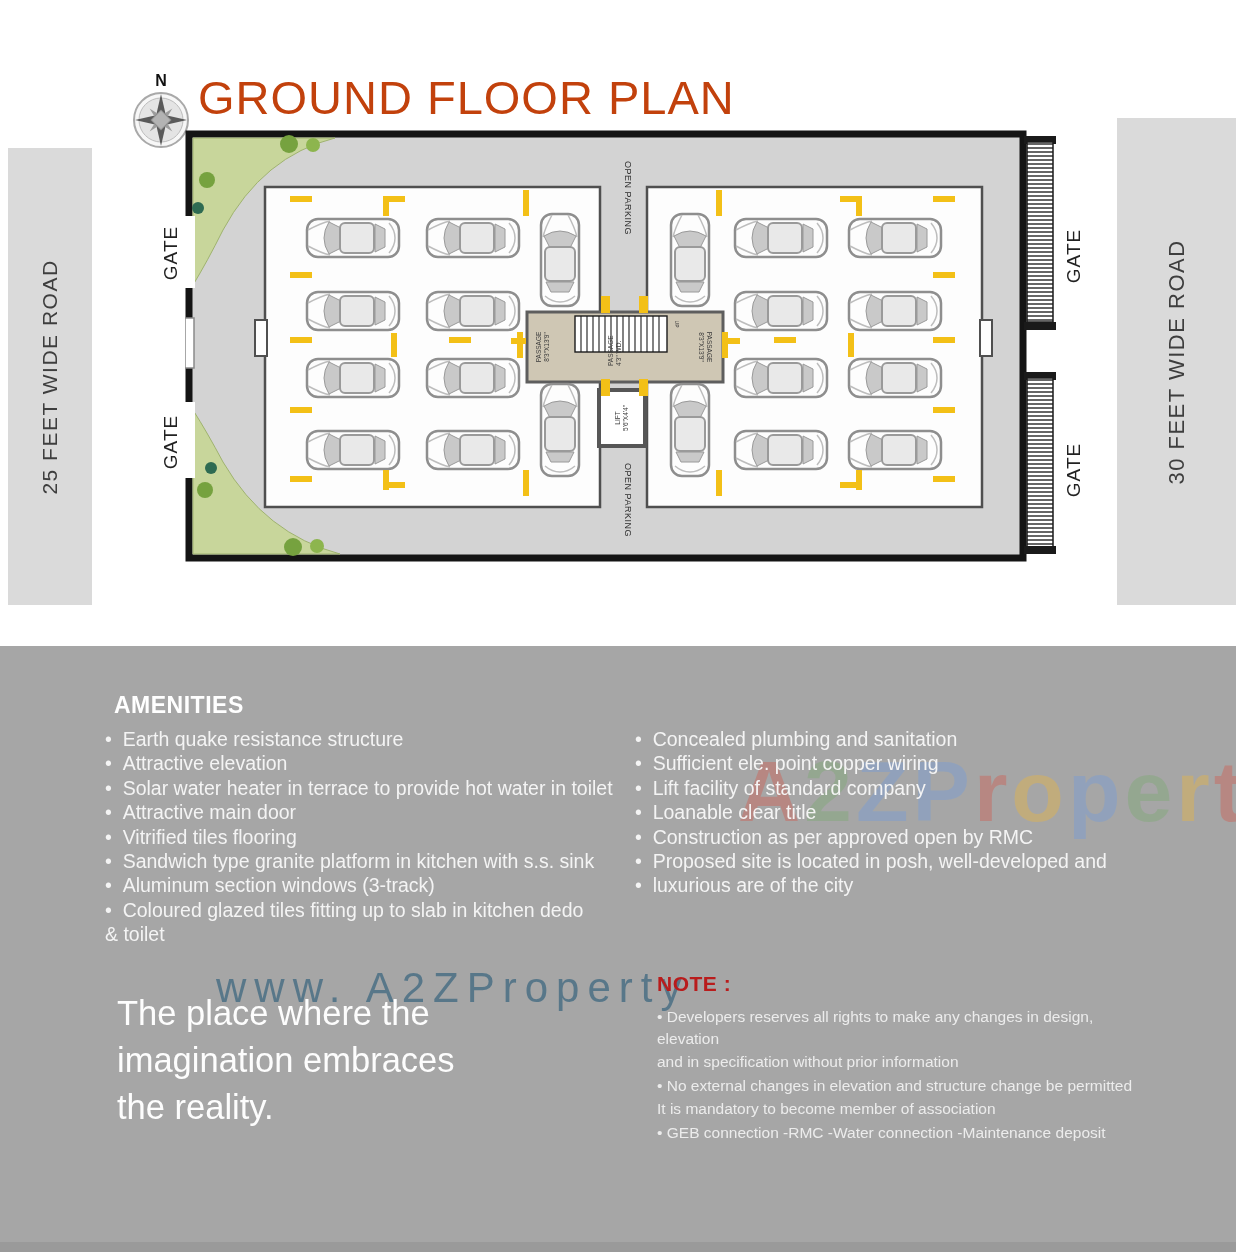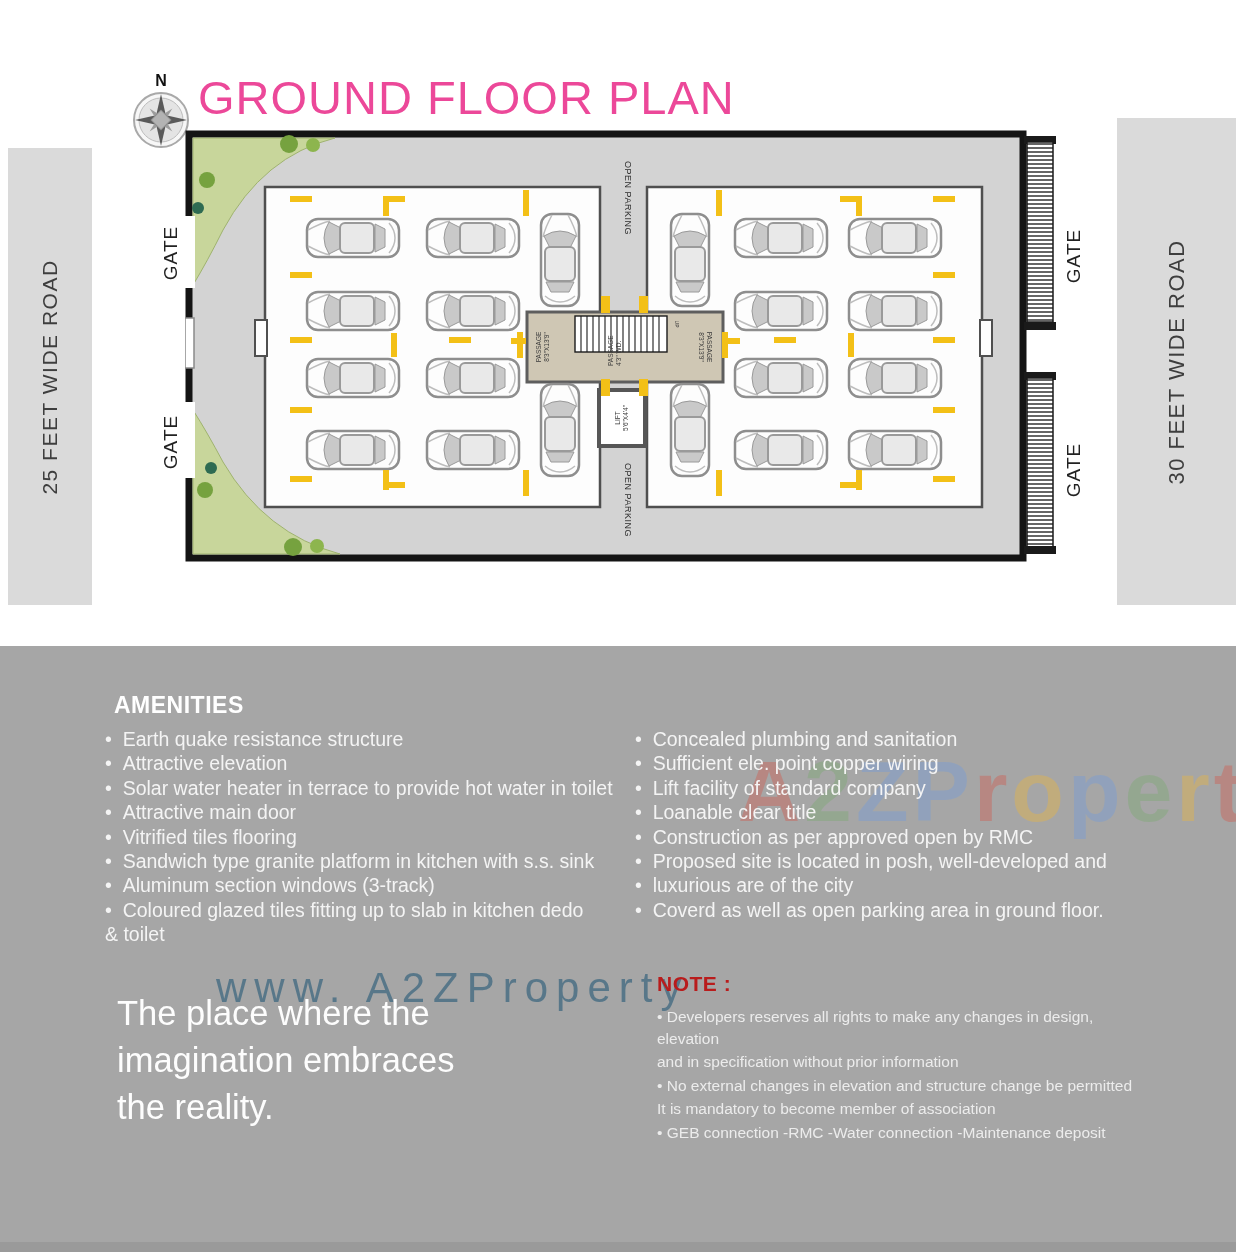--- a/index.html
+++ b/index.html
@@ -1,20 +1,20 @@
 <!DOCTYPE html>
 <html><head>
 <meta charset="utf-8">
 <style>
   html,body{margin:0;padding:0;}
   body{width:1236px;height:1252px;position:relative;background:#fff;
        font-family:"Liberation Sans",sans-serif;overflow:hidden;}
   .abs{position:absolute;}
   
-  .page-title{left:198px;top:70px;font-size:47px;color:#ec4899;letter-spacing:1px;white-space:nowrap;}
+  .page-title{left:198px;top:70px;font-size:47px;color:#c2410c;letter-spacing:1px;white-space:nowrap;}
   .compass-wrap{left:131px;top:72px;width:60px;text-align:center;}
   .compass-n{font-size:16px;font-weight:bold;color:#111;}
   .road{background:#dadada;display:flex;align-items:center;justify-content:center;}
   .road span{transform:rotate(-90deg);white-space:nowrap;color:#3e3e3e;letter-spacing:1.5px;}
   .road-left{left:8px;top:148px;width:84px;height:457px;}
   .road-left span{font-size:21px;}
   .road-right{left:1117px;top:118px;width:119px;height:487px;}
   .road-right span{font-size:22px;}
   .gate-label{display:flex;align-items:center;justify-content:center;width:28px;height:80px;}
   .gate-label span{transform:rotate(-90deg);white-space:nowrap;font-size:19px;color:#222;letter-spacing:1px;}
@@ -256,21 +256,20 @@
   </ul>
 <ul class="abs blist amen amen-right">
 
 <li>Concealed plumbing and sanitation</li>
     <li>Sufficient ele. point copper wiring</li>
     <li>Lift facility of standard company</li>
     <li>Loanable clear title</li>
     <li>Construction as per approved open by RMC</li>
     <li>Proposed site is located in posh, well-developed and</li>
     <li>luxurious are of the city</li>
-    <li>Coverd as well as open parking area in ground floor.</li>
   </ul>
 
 <div class="abs wm-url">www. A2ZProperty</div>
 <div class="abs tagline">The place where the
 imagination embraces
 the reality.</div>
 
 <div class="abs note-head">NOTE :</div>
 <ul class="abs blist note-list">
 

